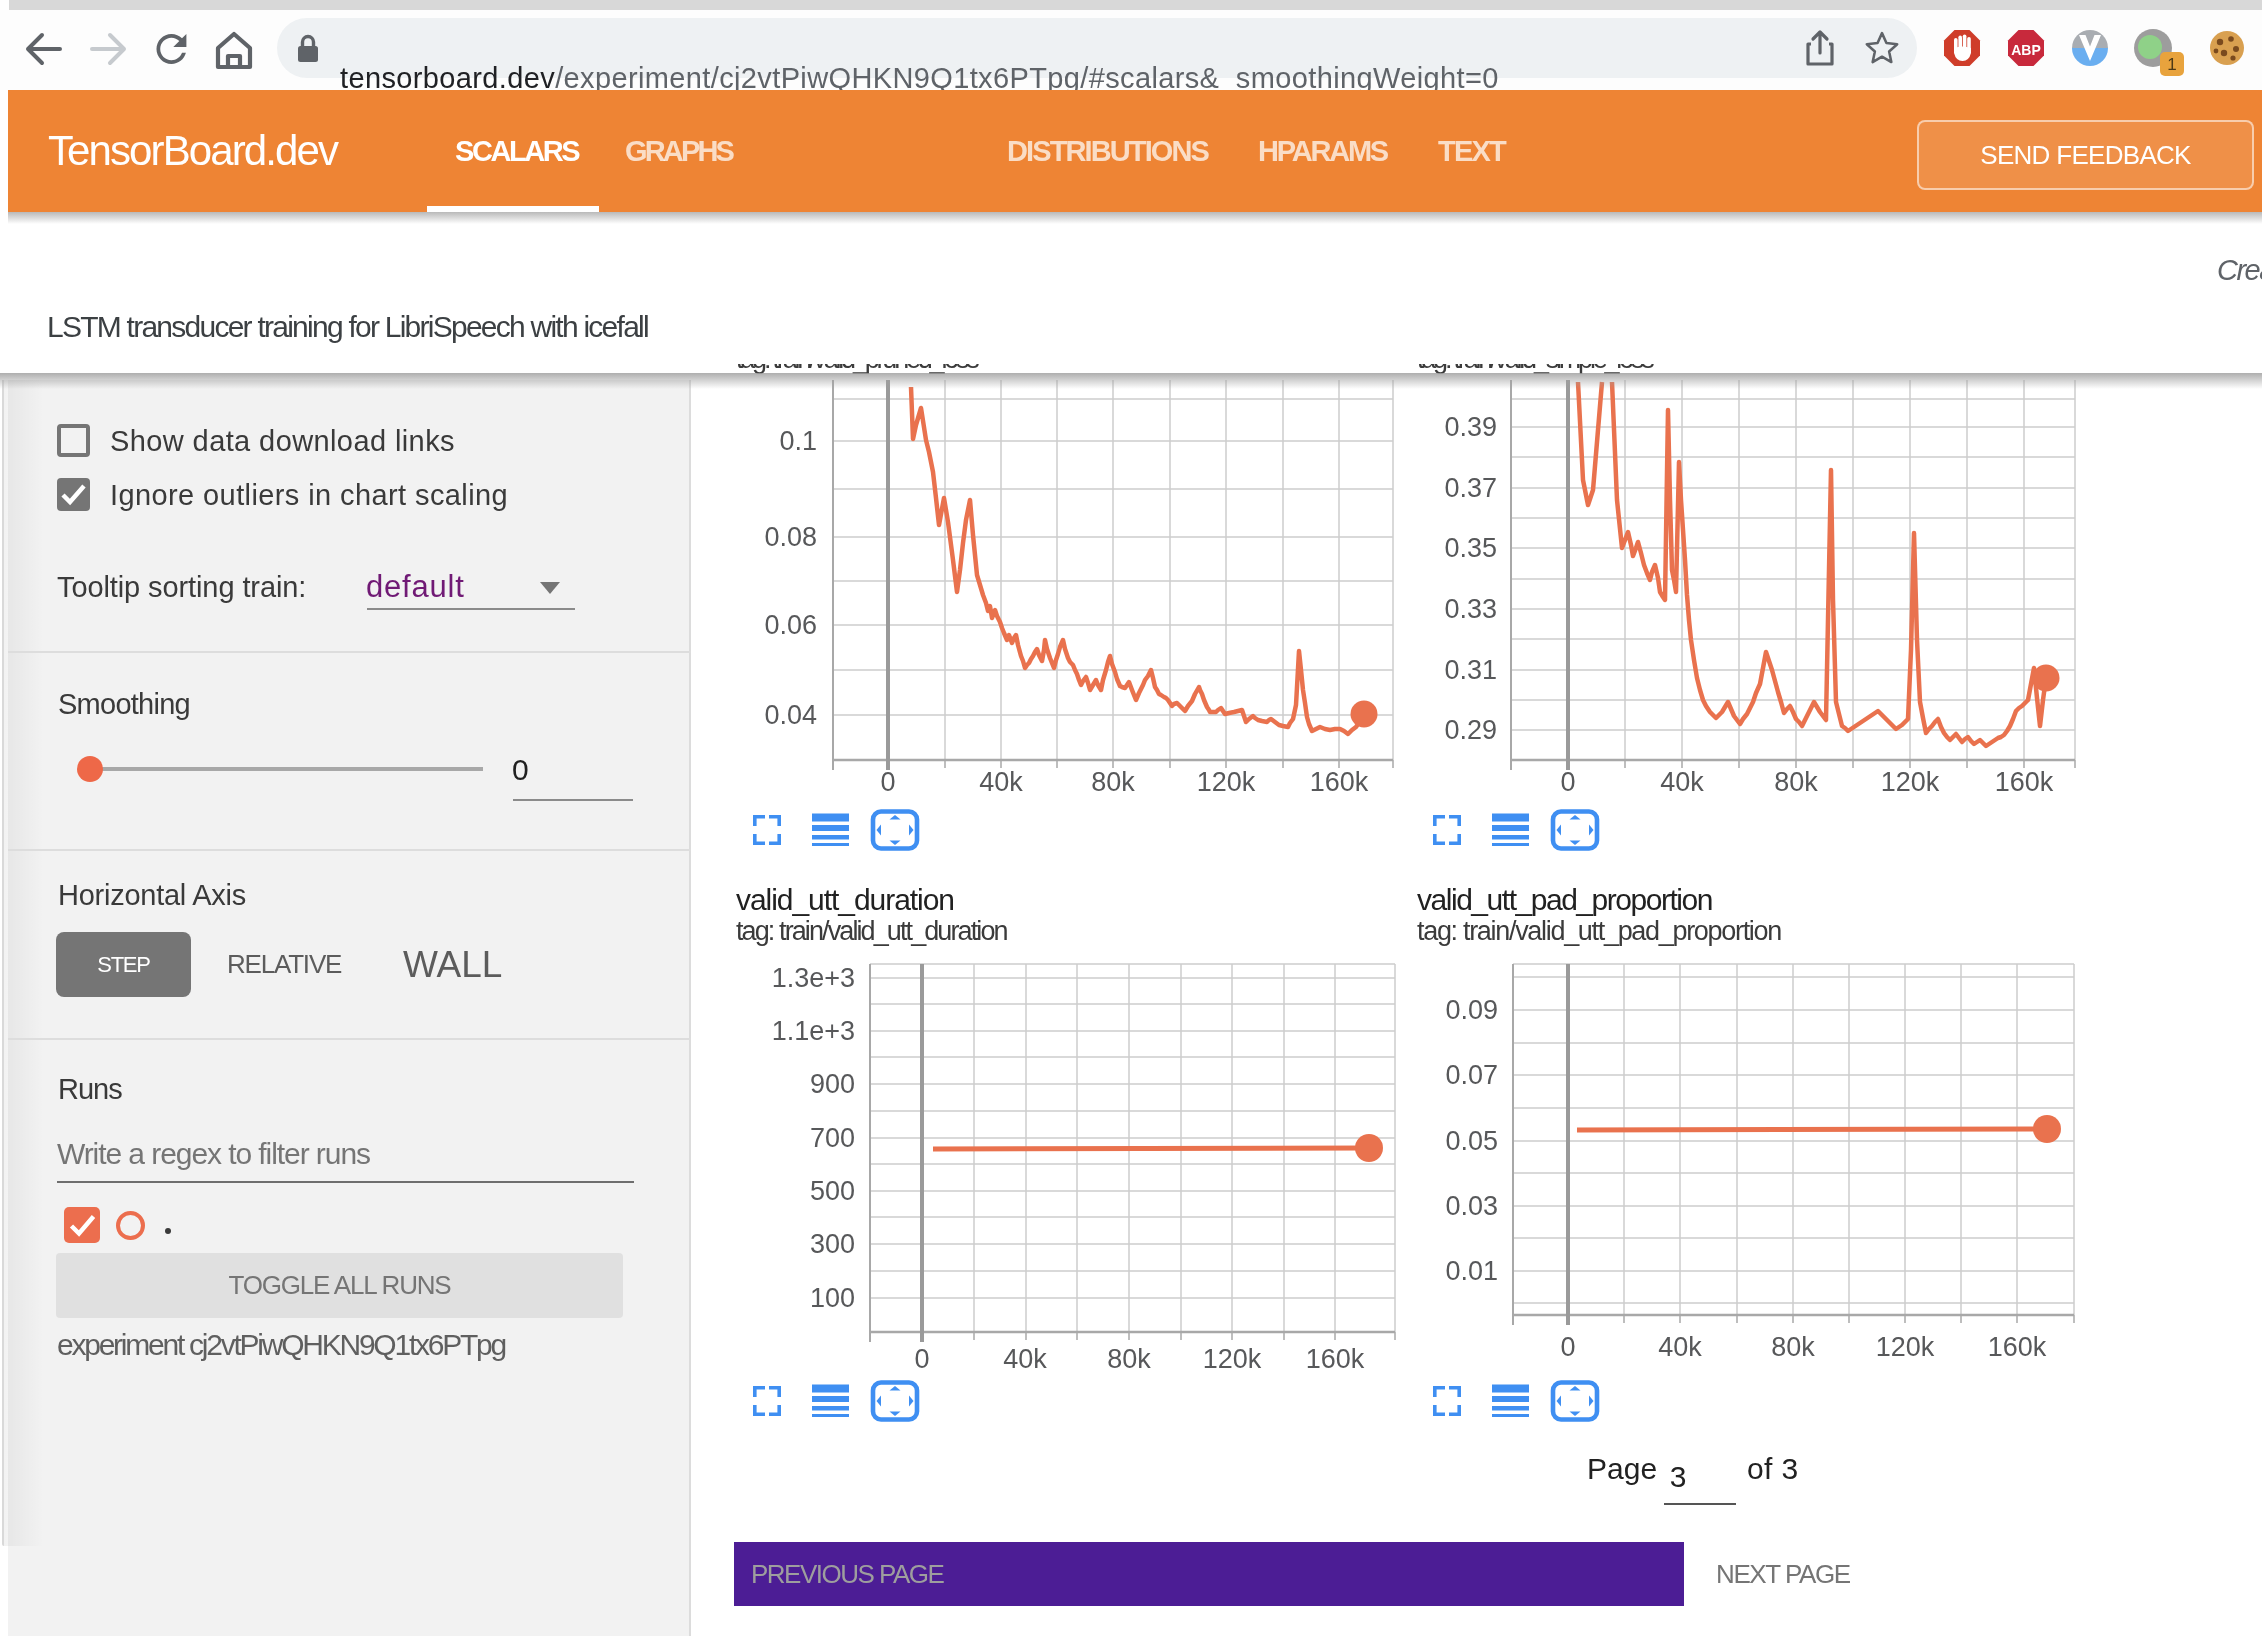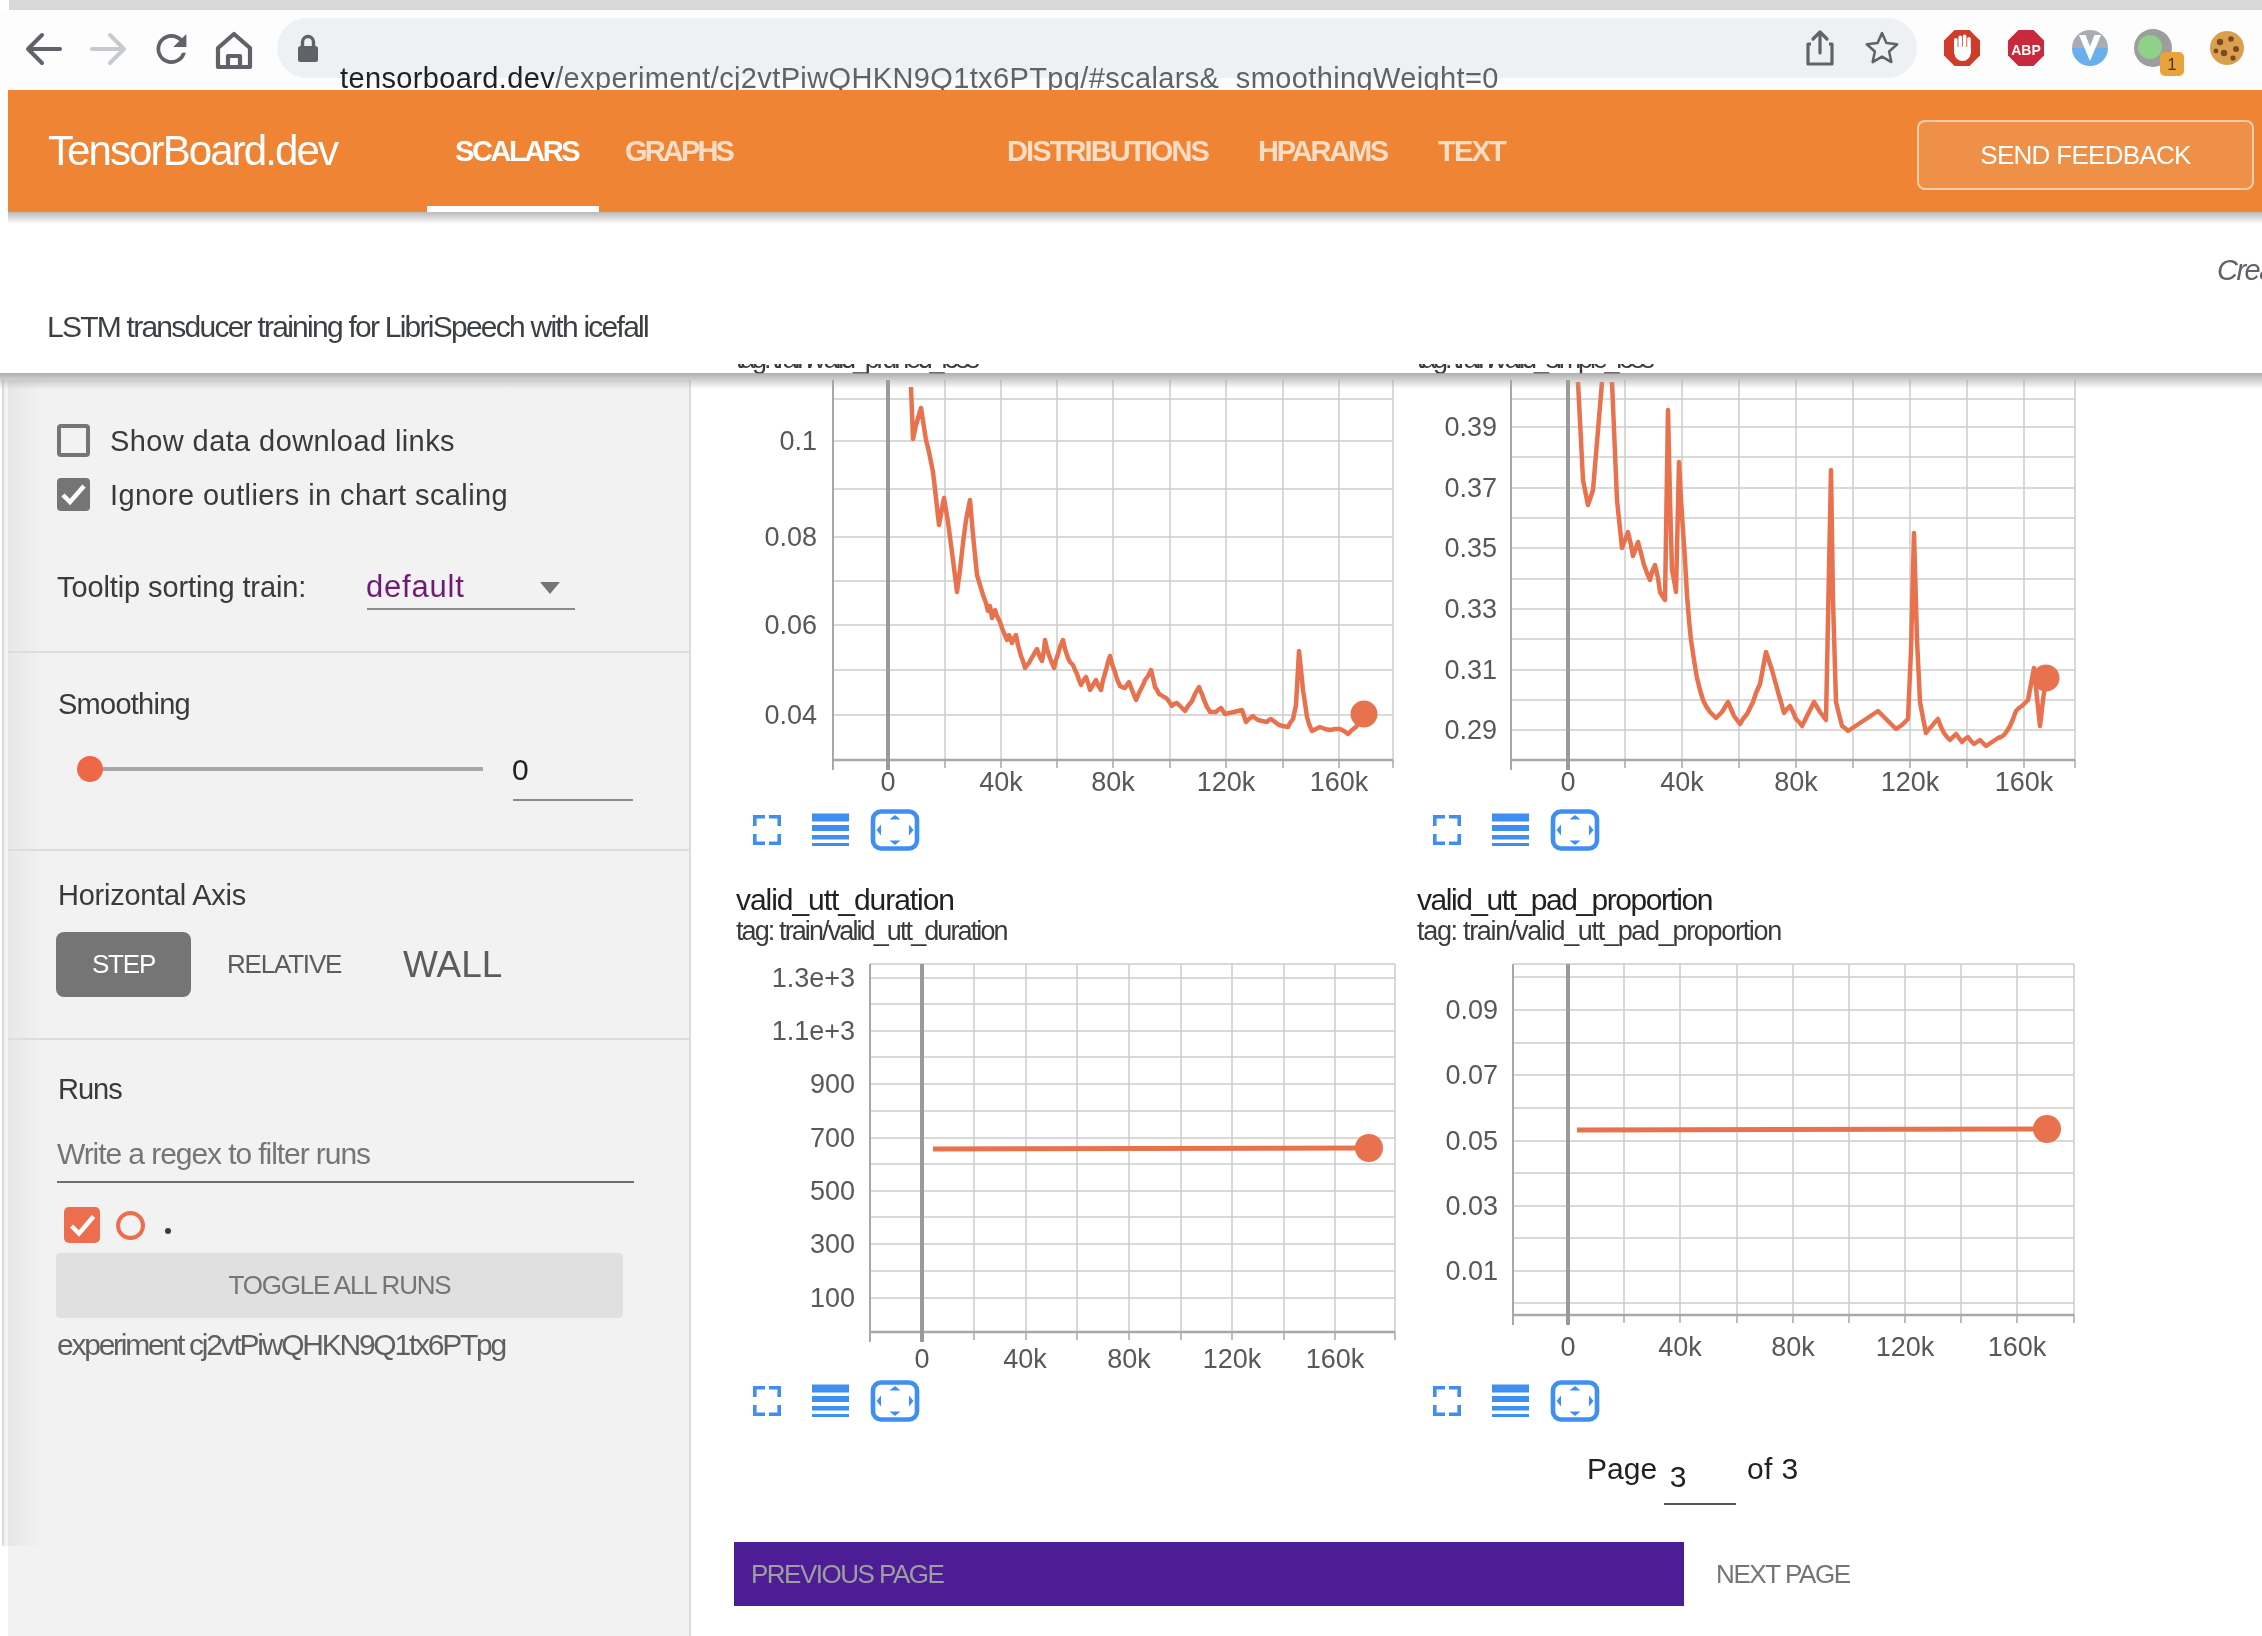--- a/index.html
+++ b/index.html
@@ -116,21 +116,21 @@
 <div class="abs" style="left:8px;top:651px;width:683px;height:2px;background:#ddd;"></div>
 
 <div class="abs sblabel" style="left:58px;top:688px;letter-spacing:-0.74px;">Smoothing</div>
 <div class="abs" style="left:88px;top:767px;width:395px;height:4px;background:#a8a8a8;"></div>
 <div class="abs" style="left:77px;top:756px;width:26px;height:26px;border-radius:50%;background:#ee6848;"></div>
 <div class="abs" style="left:512px;top:753px;color:#212121;font-size:30px;">0</div>
 <div class="abs" style="left:513px;top:799px;width:120px;height:2px;background:#8b8b8b;"></div>
 <div class="abs" style="left:8px;top:849px;width:683px;height:2px;background:#ddd;"></div>
 
 <div class="abs sblabel" style="left:58px;top:879px;letter-spacing:-0.25px;">Horizontal Axis</div>
-<div class="abs" style="left:56px;top:932px;width:135px;height:65px;background:#757575;border-radius:8px;color:#fff;font-size:26px;text-align:center;line-height:65px;letter-spacing:-1.2px;">STEP</div>
+<div class="abs" style="left:56px;top:932px;width:135px;height:65px;background:#757575;border-radius:8px;color:#fff;font-size:22px;text-align:center;line-height:65px;letter-spacing:-1.2px;">STEP</div>
 <div class="abs" style="left:227px;top:932px;width:114px;height:65px;color:#5c5c5c;font-size:26px;text-align:center;line-height:65px;letter-spacing:-1.2px;">RELATIVE</div>
 <div class="abs" style="left:403px;top:932px;width:74px;height:65px;color:#5c5c5c;font-size:37px;text-align:center;line-height:65px;letter-spacing:0px;">WALL</div>
 <div class="abs" style="left:8px;top:1038px;width:683px;height:2px;background:#ddd;"></div>
 
 <div class="abs sblabel" style="left:58px;top:1073px;letter-spacing:-1px;">Runs</div>
 <div class="abs" style="left:57px;top:1137px;color:#757575;font-size:30px;letter-spacing:-1.07px;">Write a regex to filter runs</div>
 <div class="abs" style="left:57px;top:1181px;width:577px;height:2px;background:#6e6e6e;"></div>
 <div class="abs" style="left:64px;top:1207px;width:36px;height:36px;background:#ec6e4e;border-radius:5px;"></div>
 <svg class="abs" style="left:68px;top:1212px;" width="29" height="27" viewBox="0 0 29 27">
     <path d="M3.5 14 L11 21.5 L25.5 4.5" stroke="#fff" stroke-width="4.5" fill="none"></path>

